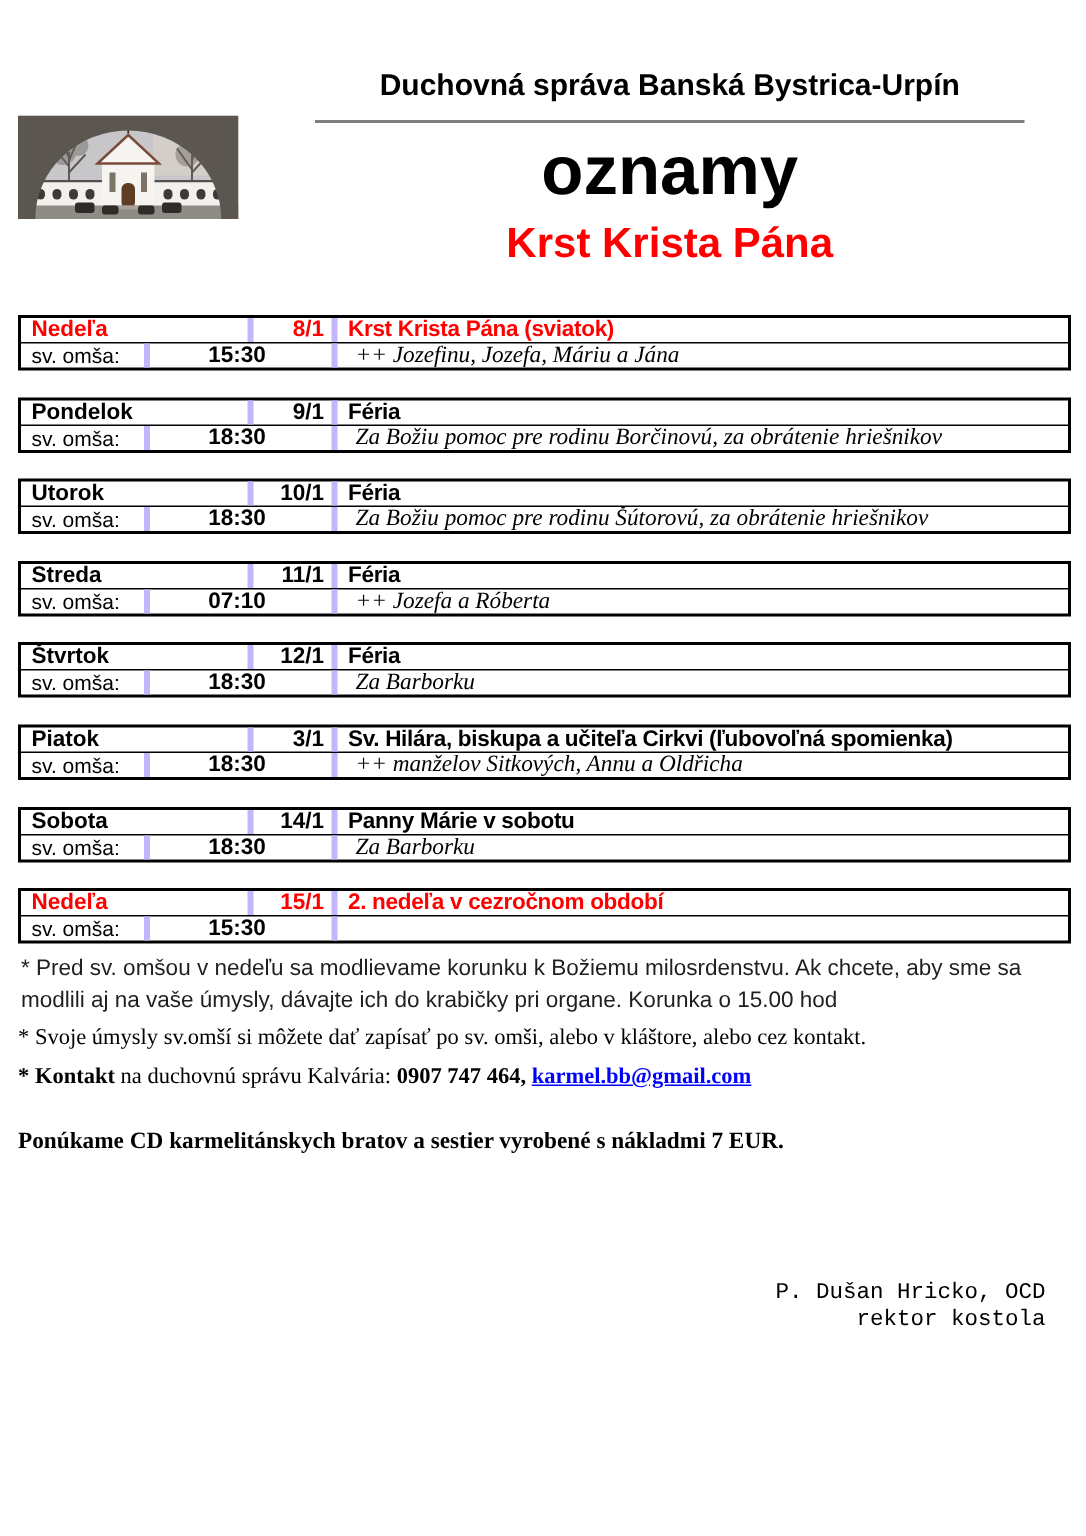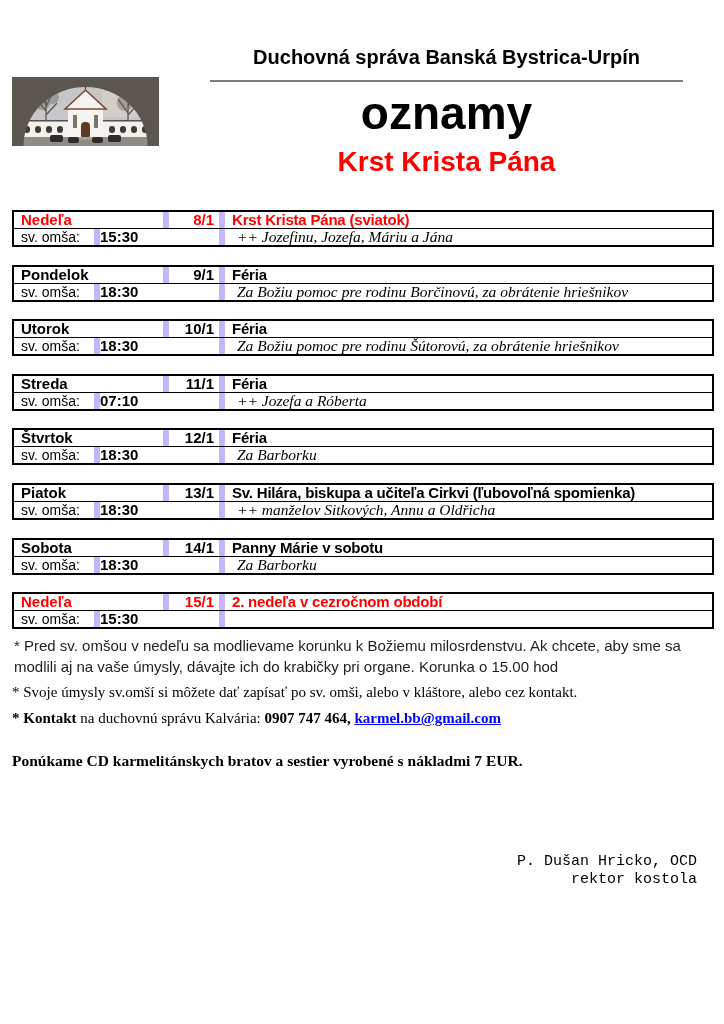--- a/index.html
+++ b/index.html
@@ -21,26 +21,26 @@
   .sub-title  { position:absolute; left:210px; top:146px; width:473px;
                 text-align:center; font-size:28px; font-weight:bold; color:var(--accent); }
 
   
   .block { position:absolute; left:12px; width:702px; height:37px;
            border:2px solid #000; background:#fff; }
   .row   { display:grid; }
   .row1  { grid-template-columns:155px 56px 1fr; height:17px; border-bottom:1px solid #000; }
   .row2  { grid-template-columns:86px 125px 1fr; height:16px; }
   .cell  { line-height:16px; overflow:hidden; white-space:nowrap; }
-  .c-sep { border-right:6px solid #c4b5fd; }
+  .c-sep { border-right:4px solid #c4b5fd; }
   .day    { font-weight:bold; font-size:15px; padding-left:7px; }
   .date   { font-weight:bold; font-size:15px; text-align:right; padding-right:5px; }
   .feast  { font-weight:bold; font-size:15px; padding-left:7px; letter-spacing:-0.2px; }
   .mlabel { font-size:14px; padding-left:7px; }
-  .time   { font-weight:bold; font-size:15px; text-align:left; padding-right:5px; }
+  .time   { font-weight:bold; font-size:15px; text-align:center; padding-right:5px; }
   .intent { font-family:"Liberation Serif", serif; font-style:italic; font-size:15.5px;
             padding-left:12px; }
   .block.highlight .day,
   .block.highlight .date,
   .block.highlight .feast { color:var(--accent); }
 
   
   .note-sans { position:absolute; left:14px; top:635px; width:706px;
                font-size:15px; line-height:21px; color:#1f1f1f; }
   .note-serif1 { position:absolute; left:12px; top:684px; width:706px;
@@ -172,21 +172,21 @@
   <div class="row row2">
     <div class="cell mlabel c-sep">sv. omša:</div>
     <div class="cell time c-sep">18:30</div>
     <div class="cell intent">Za Barborku</div>
   </div>
 </div>
 
 <div class="block" style="top:483px">
   <div class="row row1">
     <div class="cell day c-sep">Piatok</div>
-    <div class="cell date c-sep">13/1</div>
+    <div class="cell date c-sep">3/1</div>
     <div class="cell feast">Sv. Hilára, biskupa a učiteľa Cirkvi (ľubovoľná spomienka)</div>
   </div>
   <div class="row row2">
     <div class="cell mlabel c-sep">sv. omša:</div>
     <div class="cell time c-sep">18:30</div>
     <div class="cell intent">++ manželov Sitkových, Annu a Oldřicha</div>
   </div>
 </div>
 
 <div class="block" style="top:538px">

